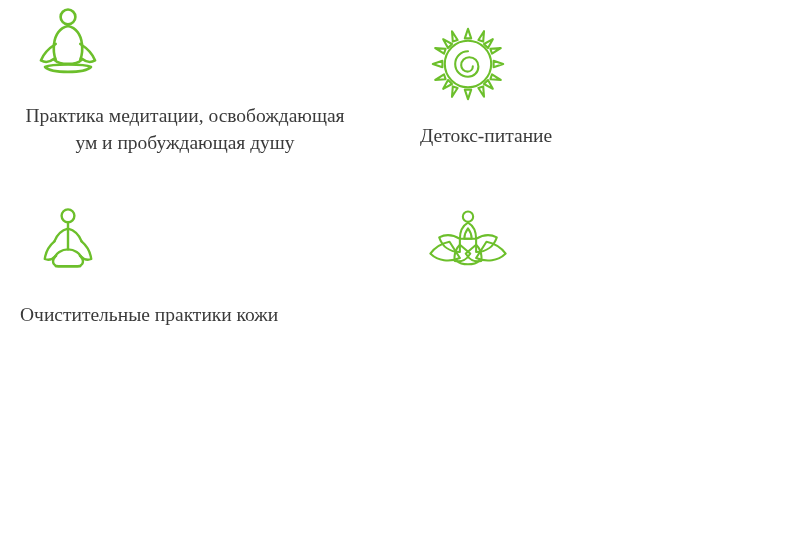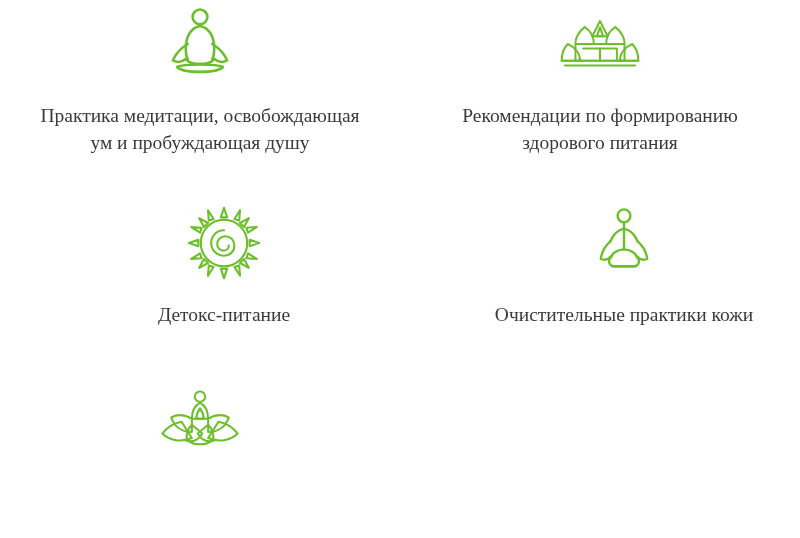--- a/index.html
+++ b/index.html
@@ -18,27 +18,27 @@
     width: 800px;
     height: 538px;
     display: grid;
     grid-template-columns: 1fr 1fr;
     grid-template-rows: 1fr 1fr 1fr;
     box-sizing: border-box;
   }
   .cell {
     display: flex;
     flex-direction: column;
-    align-items: center;
+    align-items: flex-start;
     justify-content: flex-start;
     box-sizing: border-box;
     padding: 6px 20px 0 20px;
   }
   .cell.row1 { padding-top: 2px; }
-  .cell.row2 { padding-top: 22px; margin-left: 48px; }
+  .cell.row2 { padding-top: 22px; }
   .cell.row3 { padding-top: 20px; }
   .icon-wrap {
     width: 96px;
     height: 84px;
     display: flex;
     align-items: center;
     justify-content: center;
   }
   .icon-wrap svg {
     display: block;
@@ -68,38 +68,20 @@
         <path d="M50 28 C60 30 66 39 67 50 C68 58 67 64 65 69"></path>
         <path d="M35 50 C27 55 20 62 17 70 C22 73 28 72 33 68"></path>
         <path d="M65 50 C73 55 80 62 83 70 C78 73 72 72 67 68"></path>
         <path d="M33 69 C40 76 60 76 67 69"></path>
         <path d="M22 78 C30 86 70 86 78 78 C70 74 30 74 22 78 Z"></path>
       </svg>
     </div>
     <div class="caption">Практика медитации, освобождающая ум и пробуждающая душу</div>
   </div>
 
-  <div class="cell row1 c-right">
-    <div class="icon-wrap">
-      <svg width="92" height="62" viewBox="0 0 120 80" fill="none" stroke="#6cbf2b" stroke-width="2.6" stroke-linecap="round" stroke-linejoin="round">
-        <path d="M60 10 L50 30 L70 30 Z"></path>
-        <path d="M60 18 L56 30 L64 30 Z"></path>
-        <path d="M40 18 C32 24 28 32 28 40 L52 40 C52 30 47 22 40 18 Z"></path>
-        <path d="M80 18 C88 24 92 32 92 40 L68 40 C68 30 73 22 80 18 Z"></path>
-        <path d="M18 40 C12 46 10 54 10 62 L34 62 C34 52 27 44 18 40 Z"></path>
-        <path d="M102 40 C108 46 110 54 110 62 L86 62 C86 52 93 44 102 40 Z"></path>
-        <path d="M28 40 L92 40 L92 62 L28 62 Z"></path>
-        <path d="M38 46 L60 46 L60 62"></path>
-        <path d="M60 46 L82 46 L82 62"></path>
-        <path d="M10 62 L110 62"></path>
-        <path d="M14 68 L106 68"></path>
-      </svg>
-    </div>
-    <div class="caption">Рекомендации по формированию здорового питания</div>
-  </div>
 
   <div class="cell row2 c-left">
     <div class="icon-wrap">
       <svg width="80" height="80" viewBox="0 0 100 100" fill="none" stroke="#6cbf2b" stroke-width="2.6" stroke-linecap="round" stroke-linejoin="round">
         <g>
           <path d="M50 6 L54 18 L46 18 Z"></path>
           <path d="M50 94 L54 82 L46 82 Z"></path>
           <path d="M6 50 L18 46 L18 54 Z"></path>
           <path d="M94 50 L82 46 L82 54 Z"></path>
           <path d="M19 19 L30 25 L25 30 Z"></path>

